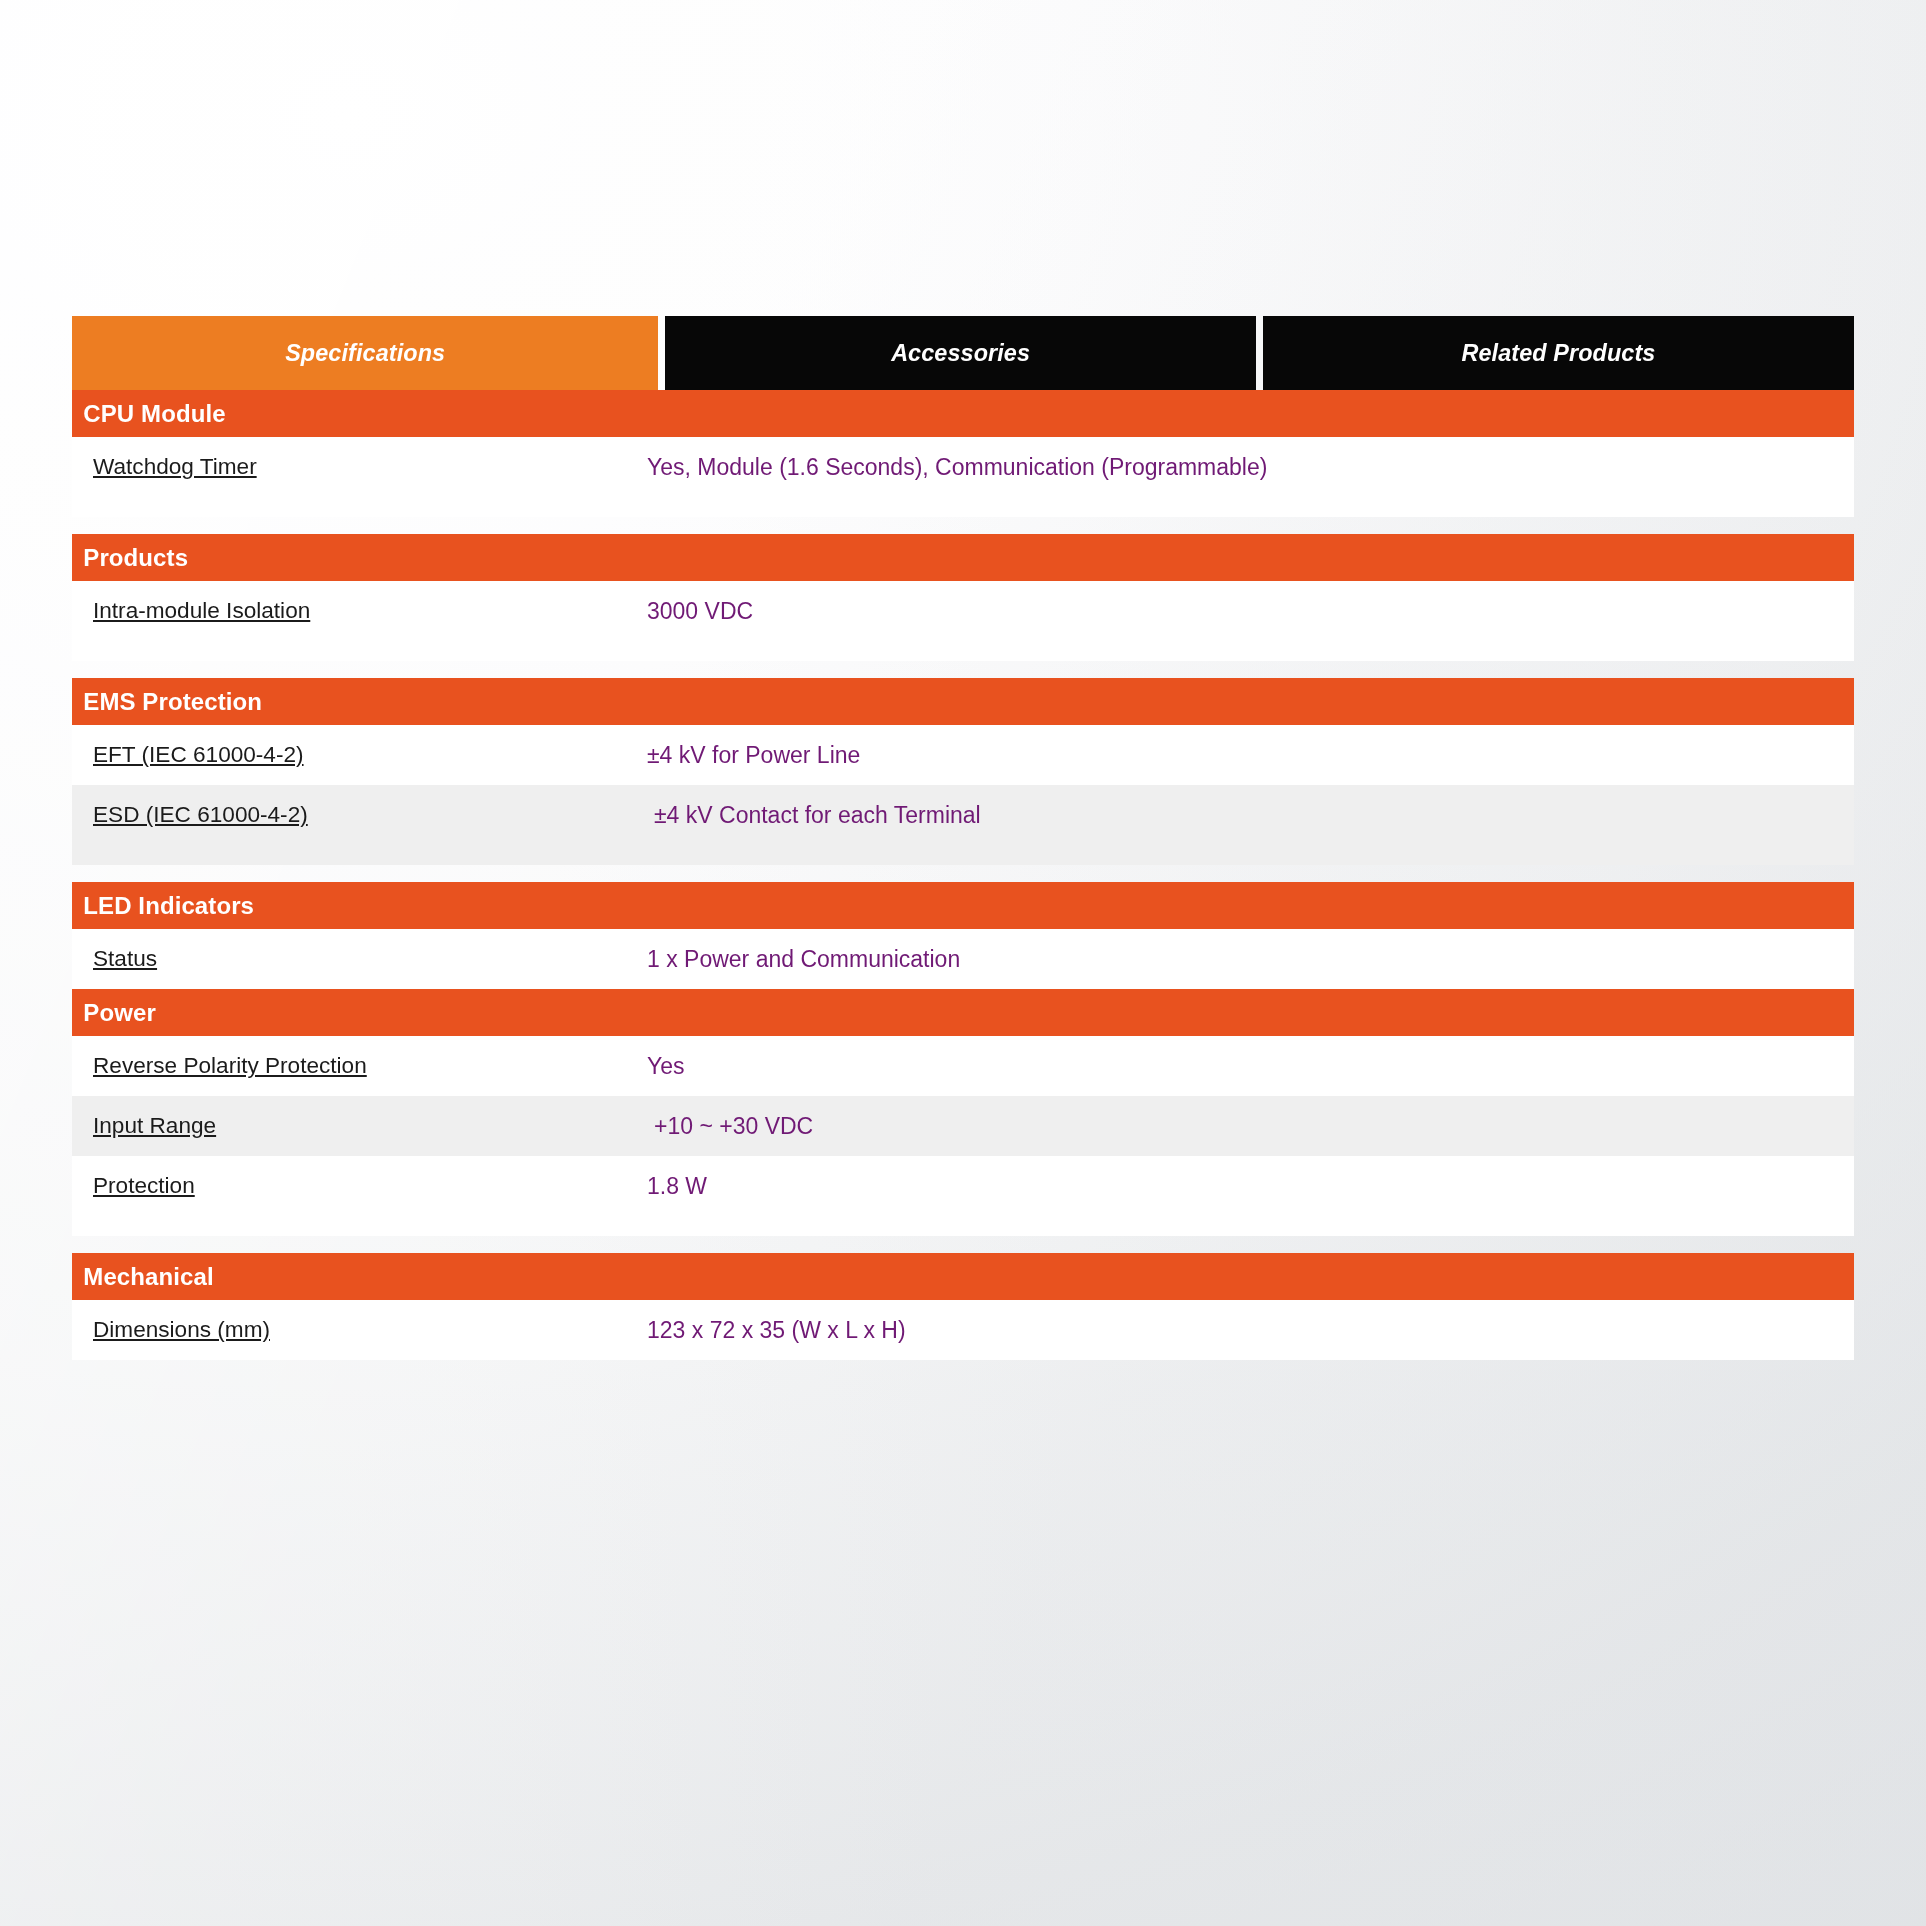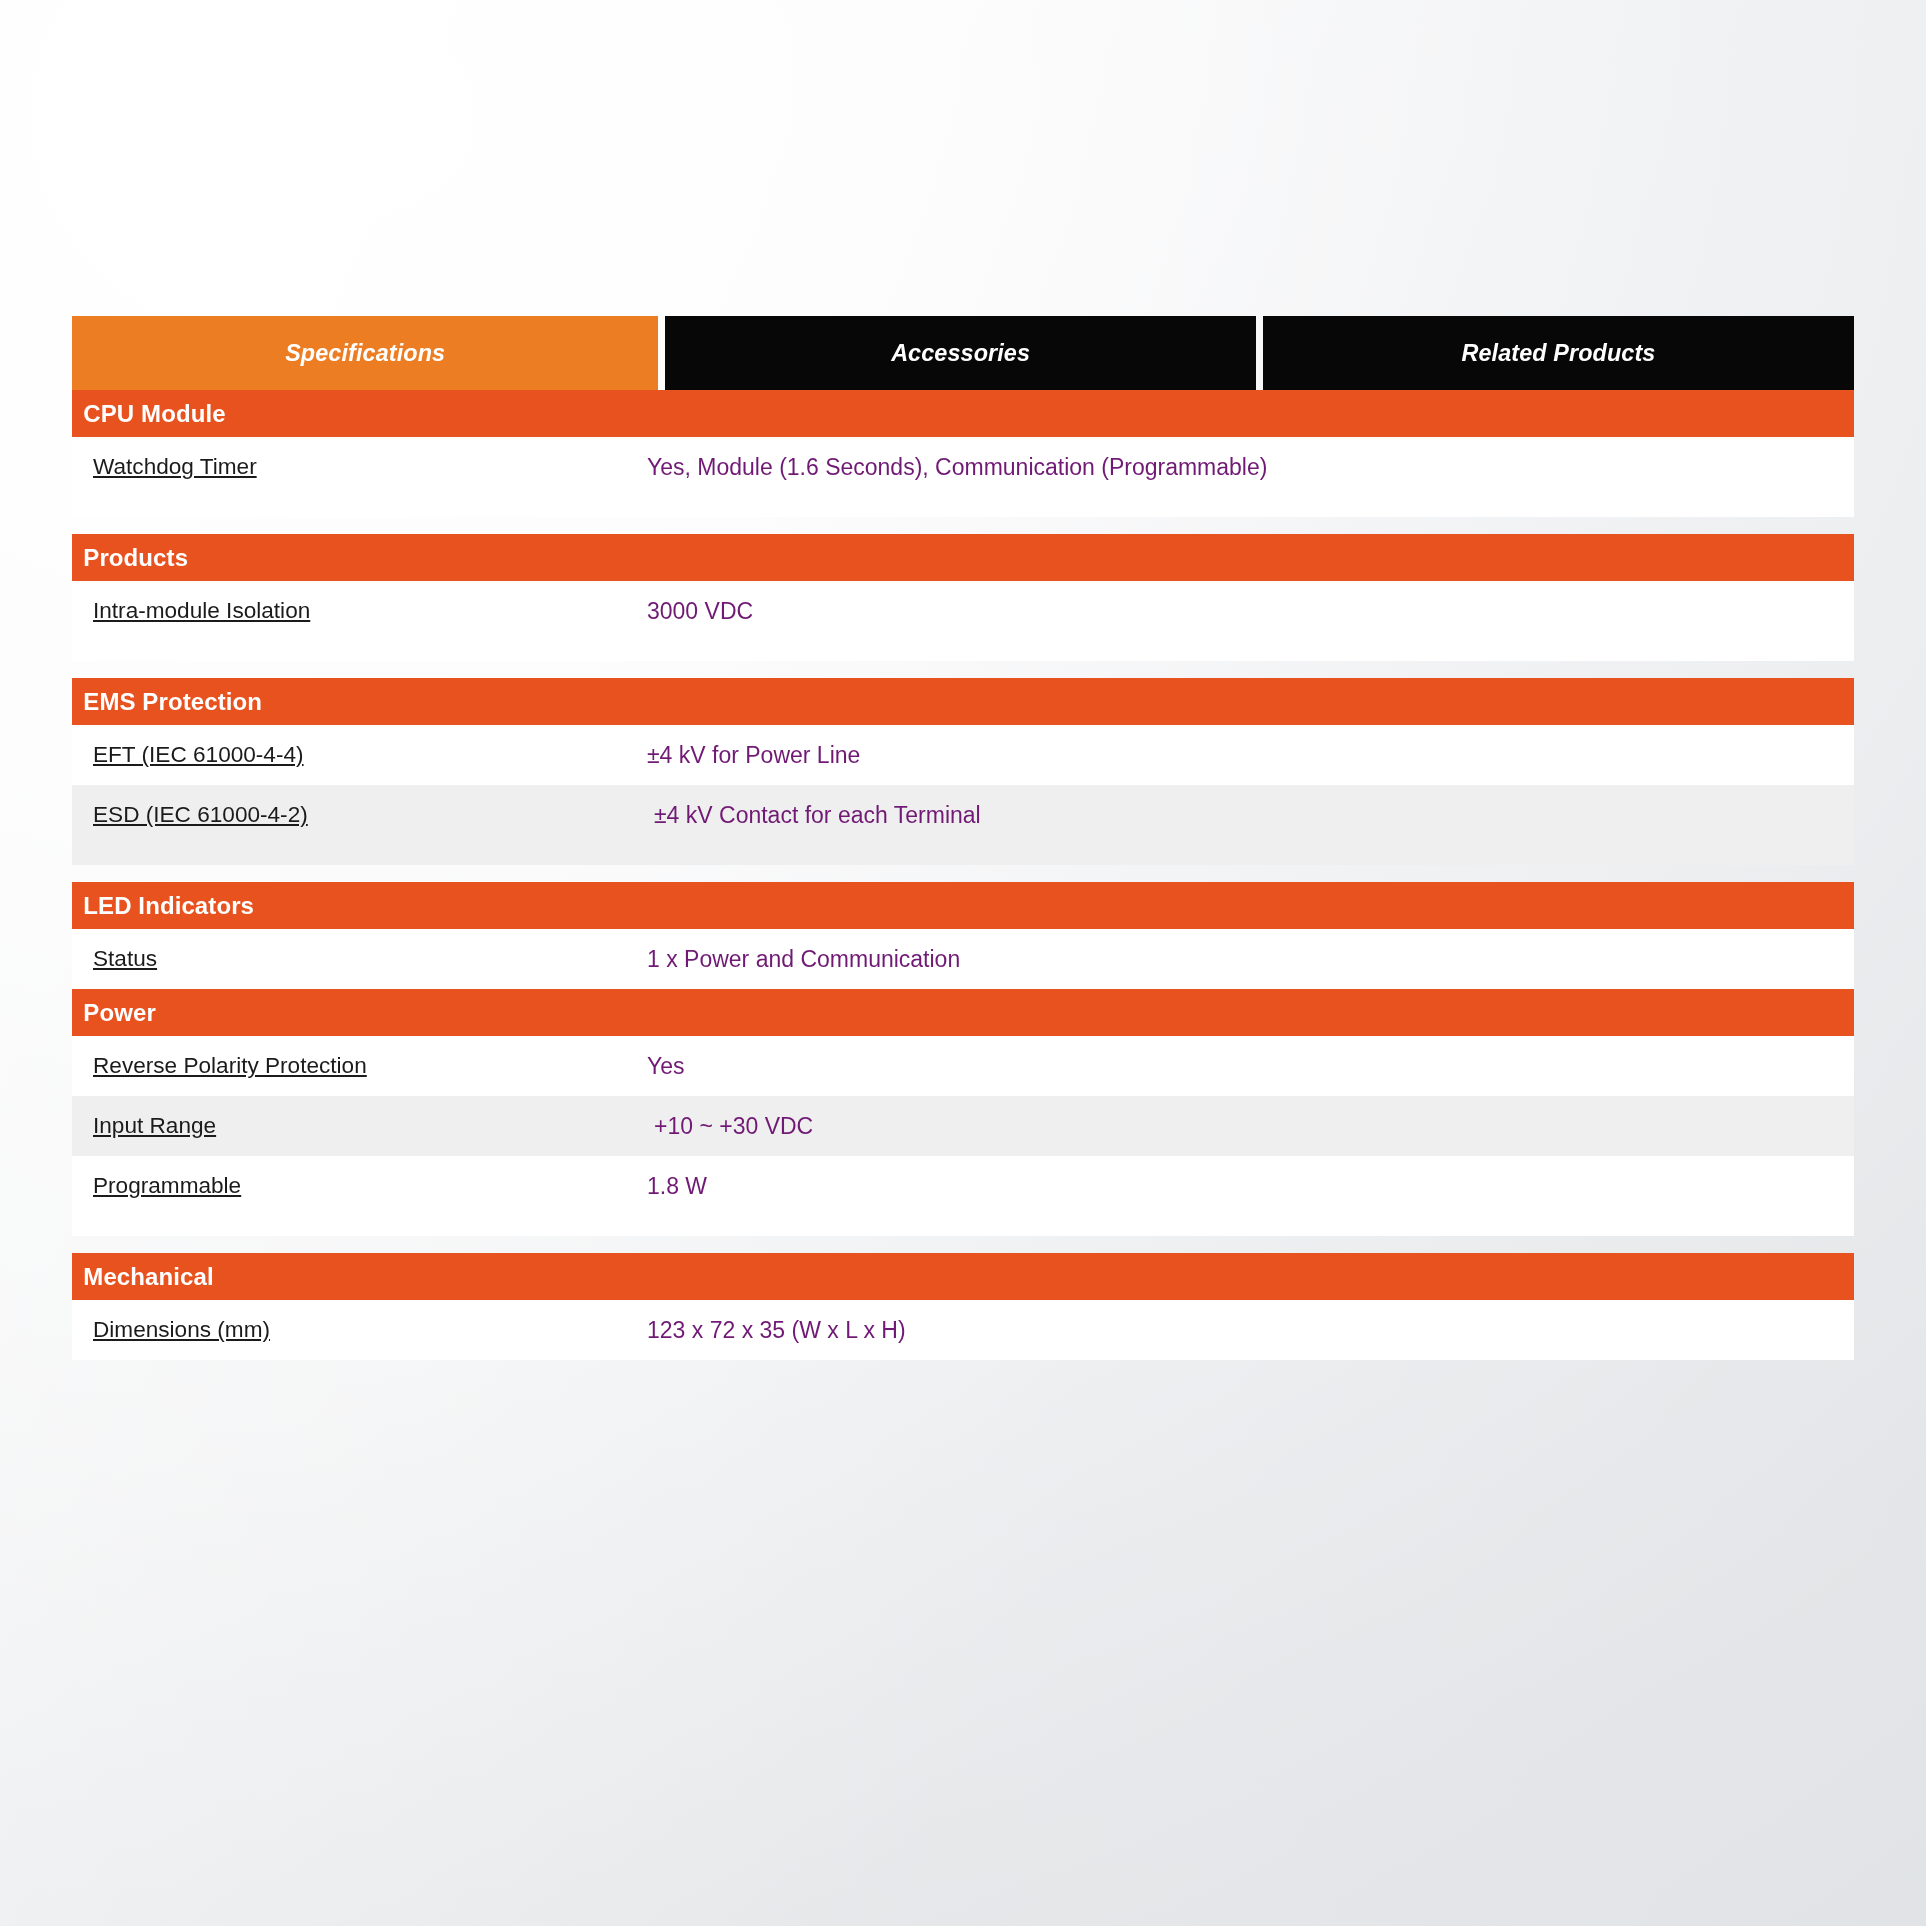--- a/index.html
+++ b/index.html
@@ -161,21 +161,21 @@
           <div class="cell-value">3000 VDC</div>
         </div>
         <div class="group-pad"></div>
         <div class="gap"></div>
       </div>
       <div class="group">
         <div class="group-header">
           <span class="g-title">EMS Protection</span>
         </div>
         <div class="row odd">
-          <div class="cell-label">EFT (IEC 61000-4-4)</div>
+          <div class="cell-label">EFT (IEC 61000-4-2)</div>
           <div class="cell-value">±4 kV for Power Line</div>
         </div>
         <div class="row even">
           <div class="cell-label">ESD (IEC 61000-4-2)</div>
           <div class="cell-value">±4 kV Contact for each Terminal</div>
         </div>
         <div class="group-pad grey"></div>
         <div class="gap"></div>
       </div>
       <div class="group">
@@ -193,21 +193,21 @@
         </div>
         <div class="row odd">
           <div class="cell-label">Reverse Polarity Protection</div>
           <div class="cell-value">Yes</div>
         </div>
         <div class="row even">
           <div class="cell-label">Input Range</div>
           <div class="cell-value">+10 ~ +30 VDC</div>
         </div>
         <div class="row odd">
-          <div class="cell-label">Programmable</div>
+          <div class="cell-label">Protection</div>
           <div class="cell-value">1.8 W</div>
         </div>
         <div class="group-pad"></div>
         <div class="gap"></div>
       </div>
       <div class="group">
         <div class="group-header">
           <span class="g-title">Mechanical</span>
         </div>
         <div class="row odd">

